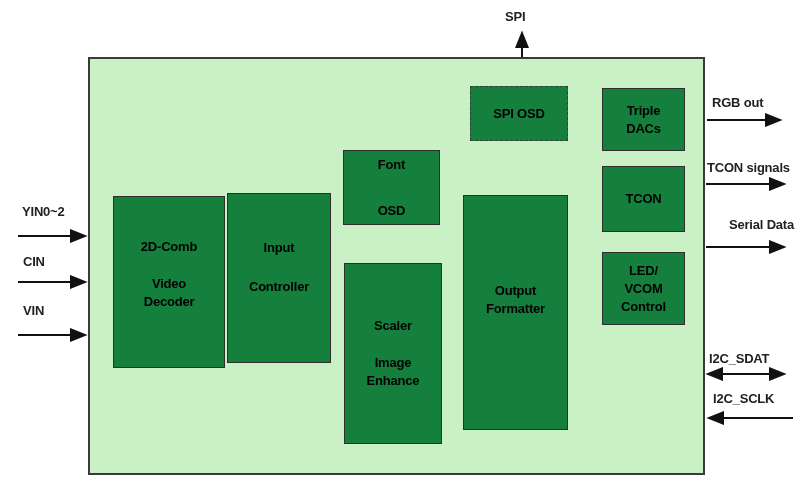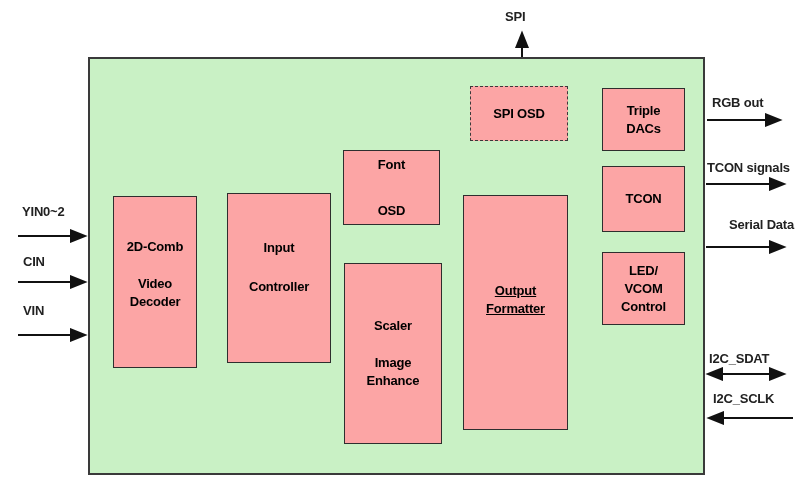--- a/index.html
+++ b/index.html
@@ -5,46 +5,46 @@
   html,body{margin:0;padding:0;background:#ffffff;}
   .canvas{
     position:relative;width:800px;height:491px;background:#ffffff;
     font-family:"Liberation Sans",sans-serif;overflow:hidden;
   }
   .chip{
     position:absolute;left:88px;top:57px;width:617px;height:418px;
     background:#c9f1c5;border:2px solid #3a3a3a;box-sizing:border-box;
   }
   .block{
-    position:absolute;background:#fca5a5;border:1.5px solid #2e2e2e;
+    position:absolute;background:#15803d;border:1.5px solid #2e2e2e;
     box-sizing:border-box;display:flex;flex-direction:column;
     align-items:center;justify-content:center;text-align:center;
     font-weight:bold;color:#000000;font-size:13px;line-height:18px;
     letter-spacing:-0.2px;
   }
   .block.dashed{border:1.5px dashed #3a3a3a;}
   .bl{display:block;}
   .gap{margin-top:19px;}
   .pb16{padding-bottom:16px;}
   .pb22{padding-bottom:22px;}
-  .pb26{padding-bottom:26px;text-decoration:underline;}
+  .pb26{padding-bottom:26px;}
   .port-label{
     position:absolute;font-size:13px;font-weight:bold;color:#222222;
     white-space:nowrap;letter-spacing:-0.2px;
   }
   svg.wires{position:absolute;left:0;top:0;width:800px;height:491px;}
 </style>
 </head>
 <body>
 
 <div class="canvas">
 
   <div class="chip"></div>
 
-  <div class="block pb16" style="left:113px;top:196px;width:84px;height:172px;text-align:center;">
+  <div class="block pb16" style="left:113px;top:196px;width:112px;height:172px;text-align:center;">
     <span class="bl">2D-Comb</span>
     <span class="bl gap">Video</span>
     <span class="bl">Decoder</span>
   </div>
 
   <div class="block pb22" style="left:227px;top:193px;width:104px;height:170px;gap:21px;">
     <span class="bl">Input</span>
     <span class="bl">Controller</span>
   </div>
 

